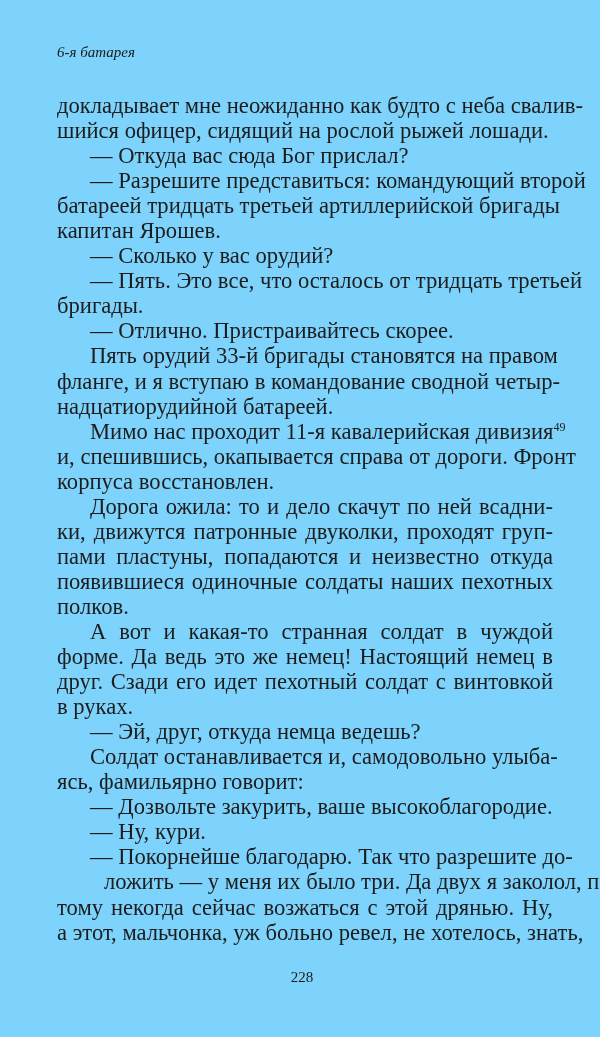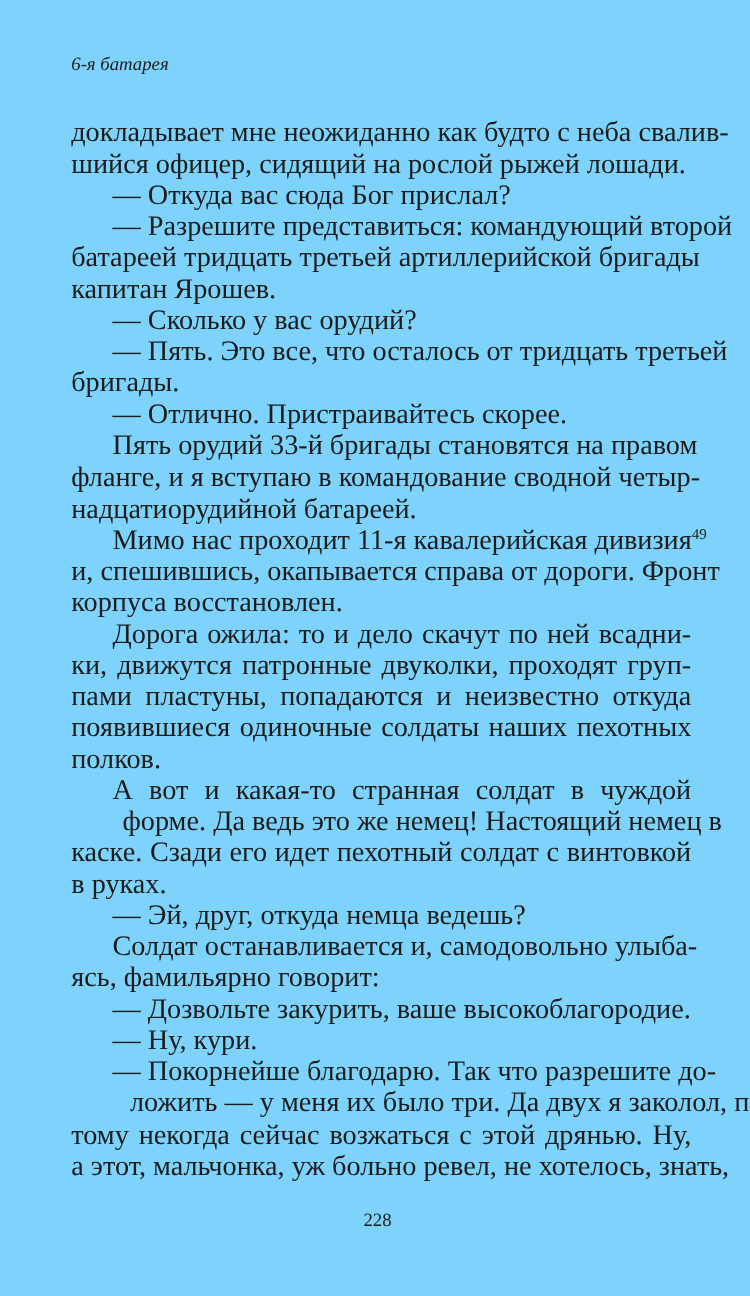--- a/index.html
+++ b/index.html
@@ -45,22 +45,22 @@
       <span class="line last" style="height: 25.0588px; line-height: 25.0588px;"><span>надцатиорудийной батареей.</span></span>
       <span class="line indent" style="height: 25.0588px; line-height: 25.0588px;"><span>Мимо нас проходит 11-я кавалерийская дивизия</span><sup>49</sup></span>
       <span class="line" style="height: 25.0588px; line-height: 25.0588px;"><span>и, спешившись, окапывается справа от дороги. Фронт</span></span>
       <span class="line last" style="height: 25.0588px; line-height: 25.0588px;"><span>корпуса восстановлен.</span></span>
       <span class="line indent" style="height: 25.0588px; line-height: 25.0588px;"><span>Дорога ожила: то и дело скачут по ней всадни-</span></span>
       <span class="line" style="height: 25.0588px; line-height: 25.0588px;"><span>ки, движутся патронные двуколки, проходят груп-</span></span>
       <span class="line" style="height: 25.0588px; line-height: 25.0588px;"><span>пами пластуны, попадаются и неизвестно откуда</span></span>
       <span class="line" style="height: 25.0588px; line-height: 25.0588px;"><span>появившиеся одиночные солдаты наших пехотных</span></span>
       <span class="line last" style="height: 25.0588px; line-height: 25.0588px;"><span>полков.</span></span>
       <span class="line indent" style="height: 25.0588px; line-height: 25.0588px;"><span>А вот и какая-то странная солдат в чуждой</span></span>
-      <span class="line" style="height: 25.0588px; line-height: 25.0588px; margin-left: 41px;"><span>форме. Да ведь это же немец! Настоящий немец в</span></span>
-      <span class="line" style="height: 25.0588px; line-height: 25.0588px;"><span>каске. Сзади его идет пехотный солдат с винтовкой</span></span>
+      <span class="line" style="height: 25.0588px; line-height: 25.0588px;"><span>форме. Да ведь это же немец! Настоящий немец в</span></span>
+      <span class="line" style="height: 25.0588px; line-height: 25.0588px;"><span>друг. Сзади его идет пехотный солдат с винтовкой</span></span>
       <span class="line last" style="height: 25.0588px; line-height: 25.0588px;"><span>в руках.</span></span>
       <span class="line indent last" style="height: 25.0588px; line-height: 25.0588px;"><span>— Эй, друг, откуда немца ведешь?</span></span>
       <span class="line indent" style="height: 25.0588px; line-height: 25.0588px;"><span>Солдат останавливается и, самодовольно улыба-</span></span>
       <span class="line last" style="height: 25.0588px; line-height: 25.0588px;"><span>ясь, фамильярно говорит:</span></span>
       <span class="line indent last" style="height: 25.0588px; line-height: 25.0588px;"><span>— Дозвольте закурить, ваше высокоблагородие.</span></span>
       <span class="line indent last" style="height: 25.0588px; line-height: 25.0588px;"><span>— Ну, кури.</span></span>
       <span class="line indent" style="height: 25.0588px; line-height: 25.0588px;"><span>— Покорнейше благодарю. Так что разрешите до-</span></span>
       <span class="line" style="height: 25.0588px; line-height: 25.0588px; margin-left: 47px;"><span>ложить — у меня их было три. Да двух я заколол, по-</span></span>
       <span class="line" style="height: 25.0588px; line-height: 25.0588px;"><span>тому некогда сейчас возжаться с этой дрянью. Ну,</span></span>
       <span class="line" style="height: 25.0588px; line-height: 25.0588px;"><span>а этот, мальчонка, уж больно ревел, не хотелось, знать,</span></span>

